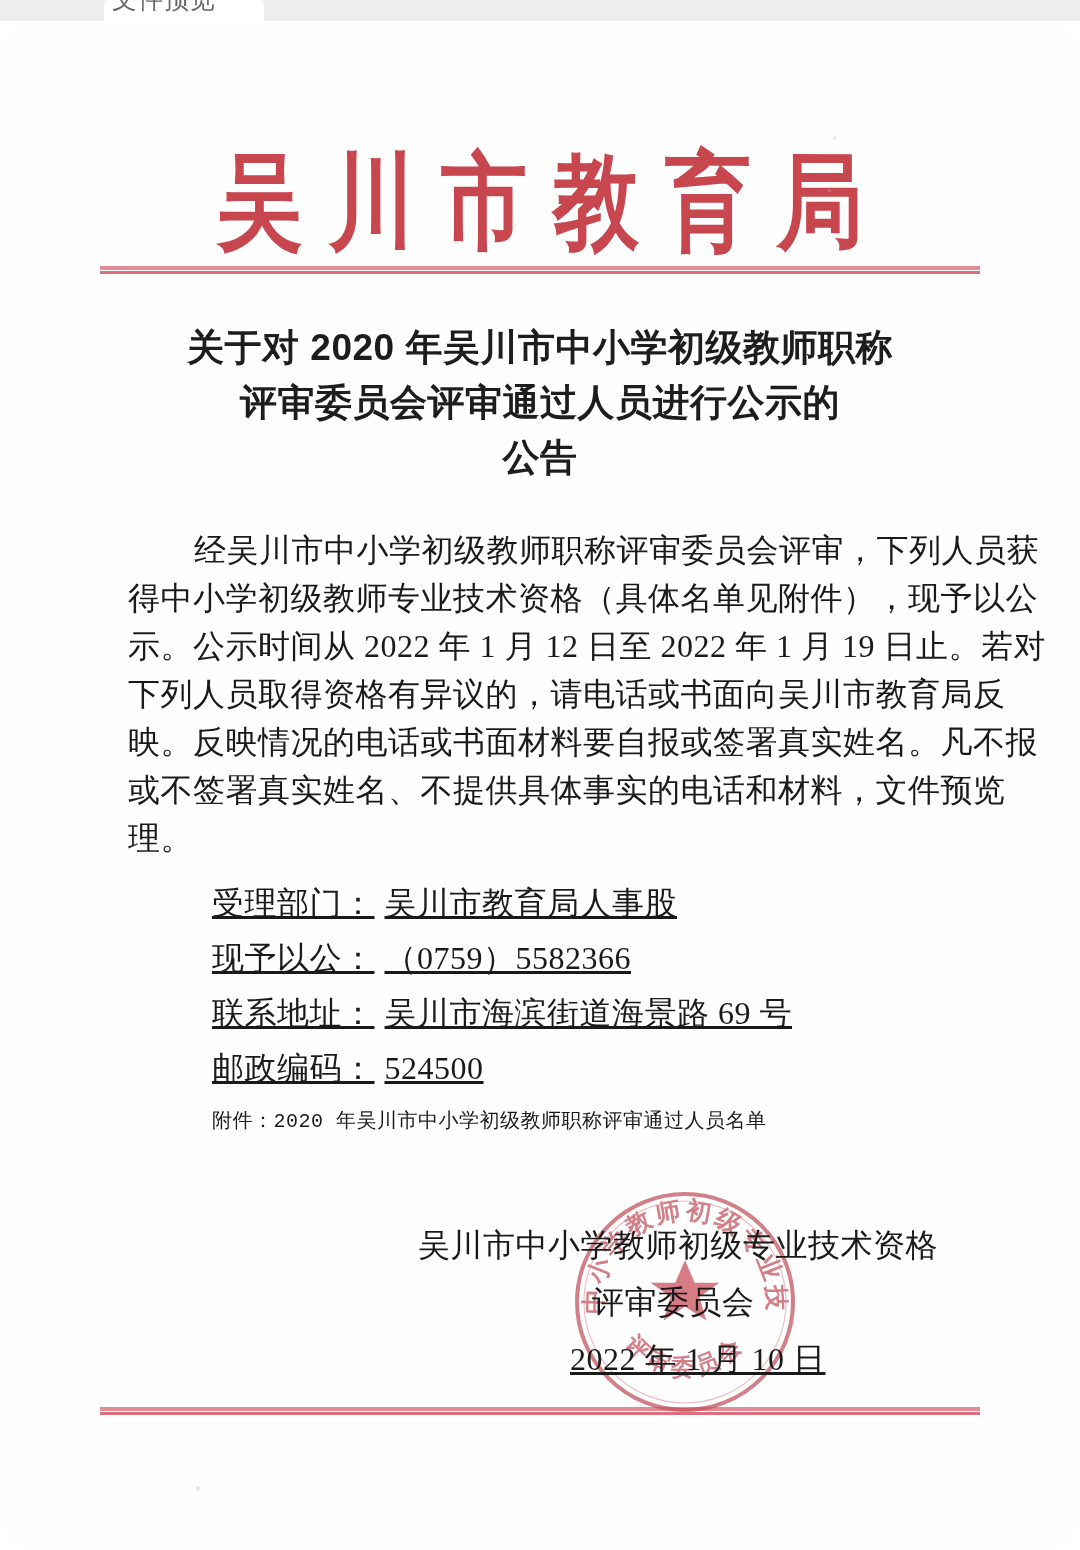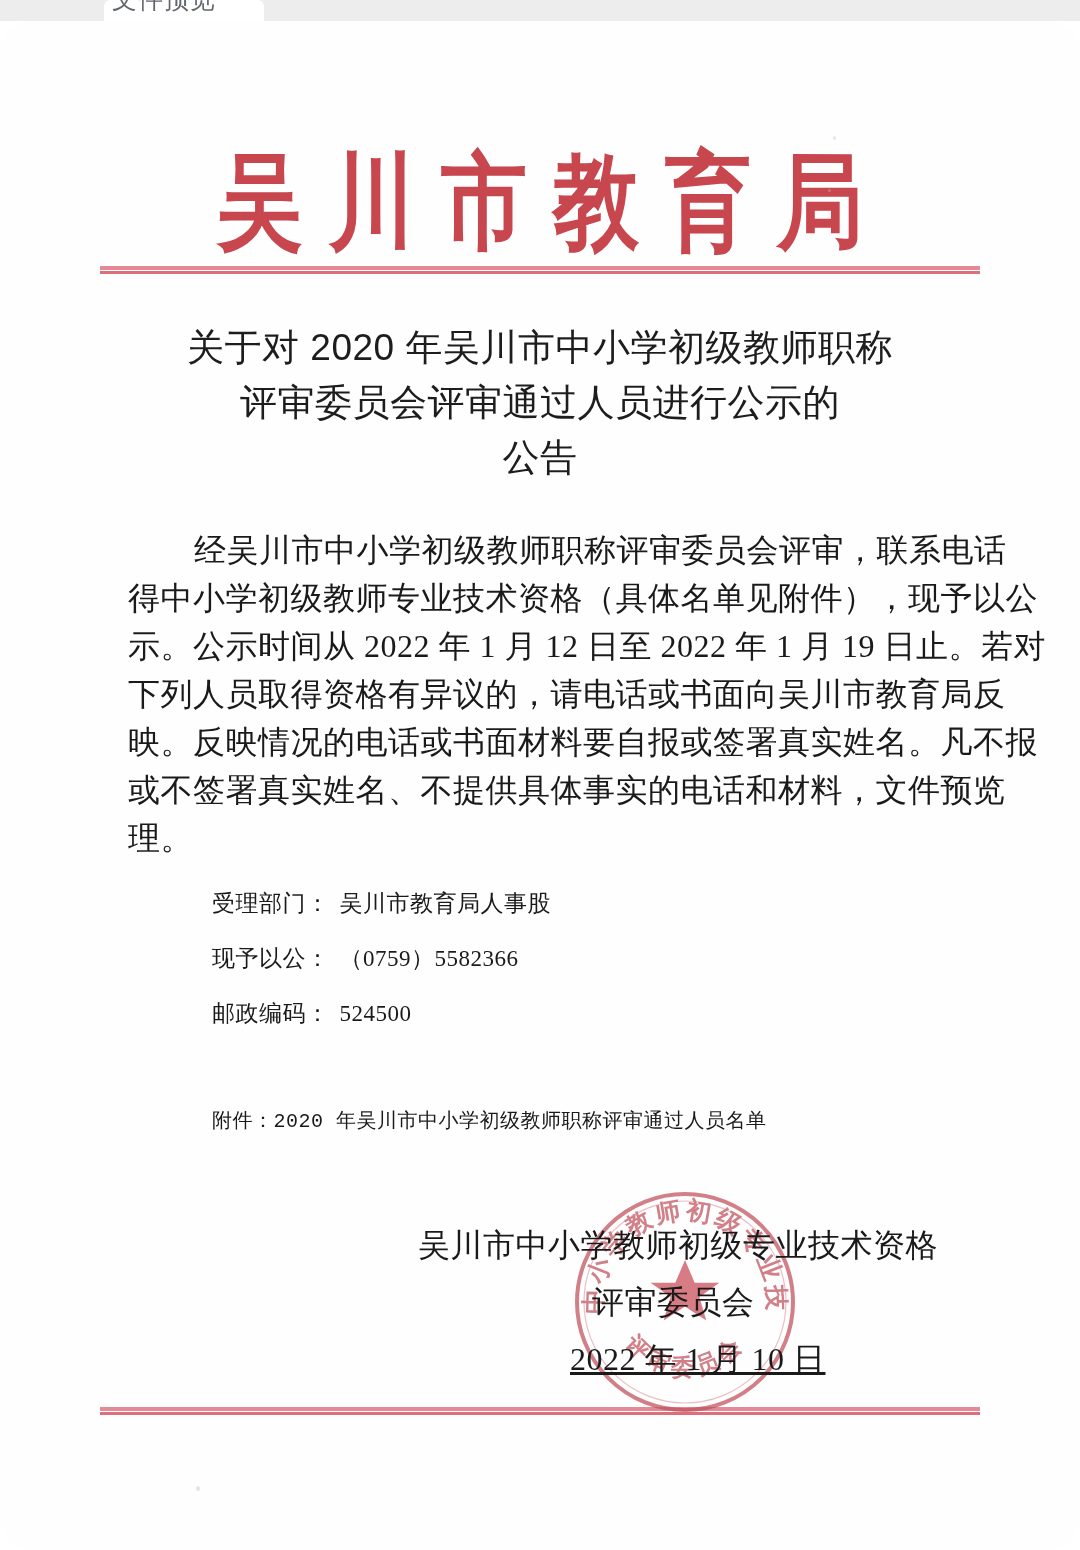--- a/index.html
+++ b/index.html
@@ -109,21 +109,21 @@
 
   
   .doc-title {
     position: absolute;
     top: 300px;
     left: 140px;
     width: 800px;
     text-align: center;
     font-family: "Liberation Sans", "DejaVu Sans", sans-serif;
     font-size: 37px;
-    font-weight: 400;
+    font-weight: 700;
     color: #1d1d1d;
     line-height: 1.48;
     letter-spacing: 0.5px;
   }
   .doc-title .tline { display: block; white-space: nowrap; }
 
   
   .body-copy {
     position: absolute;
     top: 505px;
@@ -141,24 +141,25 @@
     height: 48px;
   }
   .body-copy .bline.indent { padding-left: 66px; }
 
   
   .contact-block {
     position: absolute;
     top: 855px;
     left: 212px;
     font-family: "Liberation Serif", "DejaVu Serif", serif;
-    font-size: 23px;
+    font-size: 32px;
     color: #1a1a1a;
     line-height: 55px;
     letter-spacing: 0.5px;
+    text-decoration: underline;
   }
   .contact-row { white-space: nowrap; display: block; }
   .contact-label { display: inline; }
   .contact-value { display: inline; padding-left: 10px; }
 
   
   .attachment {
     position: absolute;
     top: 1086px;
     left: 212px;
@@ -234,35 +235,38 @@
     <div class="rule-line-b"></div>
   </div>
 
   <div class="doc-title">
     <span class="tline">关于对 2020 年吴川市中小学初级教师职称</span>
     <span class="tline">评审委员会评审通过人员进行公示的</span>
     <span class="tline">公告</span>
   </div>
 
   <div class="body-copy">
-    <span class="bline indent">经吴川市中小学初级教师职称评审委员会评审，联系电话</span>
+    <span class="bline indent">经吴川市中小学初级教师职称评审委员会评审，下列人员获</span>
     <span class="bline">得中小学初级教师专业技术资格（具体名单见附件），现予以公</span>
     <span class="bline">示。公示时间从 2022 年 1 月 12 日至 2022 年 1 月 19 日止。若对</span>
     <span class="bline">下列人员取得资格有异议的，请电话或书面向吴川市教育局反</span>
     <span class="bline">映。反映情况的电话或书面材料要自报或签署真实姓名。凡不报</span>
     <span class="bline">或不签署真实姓名、不提供具体事实的电话和材料，文件预览</span>
     <span class="bline">理。</span>
   </div>
 
   <div class="contact-block">
     <span class="contact-row">
       <span class="contact-label">受理部门：</span><span class="contact-value">吴川市教育局人事股</span>
     </span>
     <span class="contact-row">
       <span class="contact-label">现予以公：</span><span class="contact-value">（0759）5582366</span>
+    </span>
+    <span class="contact-row">
+      <span class="contact-label">联系地址：</span><span class="contact-value">吴川市海滨街道海景路 69 号</span>
     </span>
     <span class="contact-row">
       <span class="contact-label">邮政编码：</span><span class="contact-value">524500</span>
     </span>
   </div>
 
   <div class="attachment">附件：2020 年吴川市中小学初级教师职称评审通过人员名单</div>
 
   <div class="seal">
     <svg viewBox="0 0 226 226" xmlns="http://www.w3.org/2000/svg">

